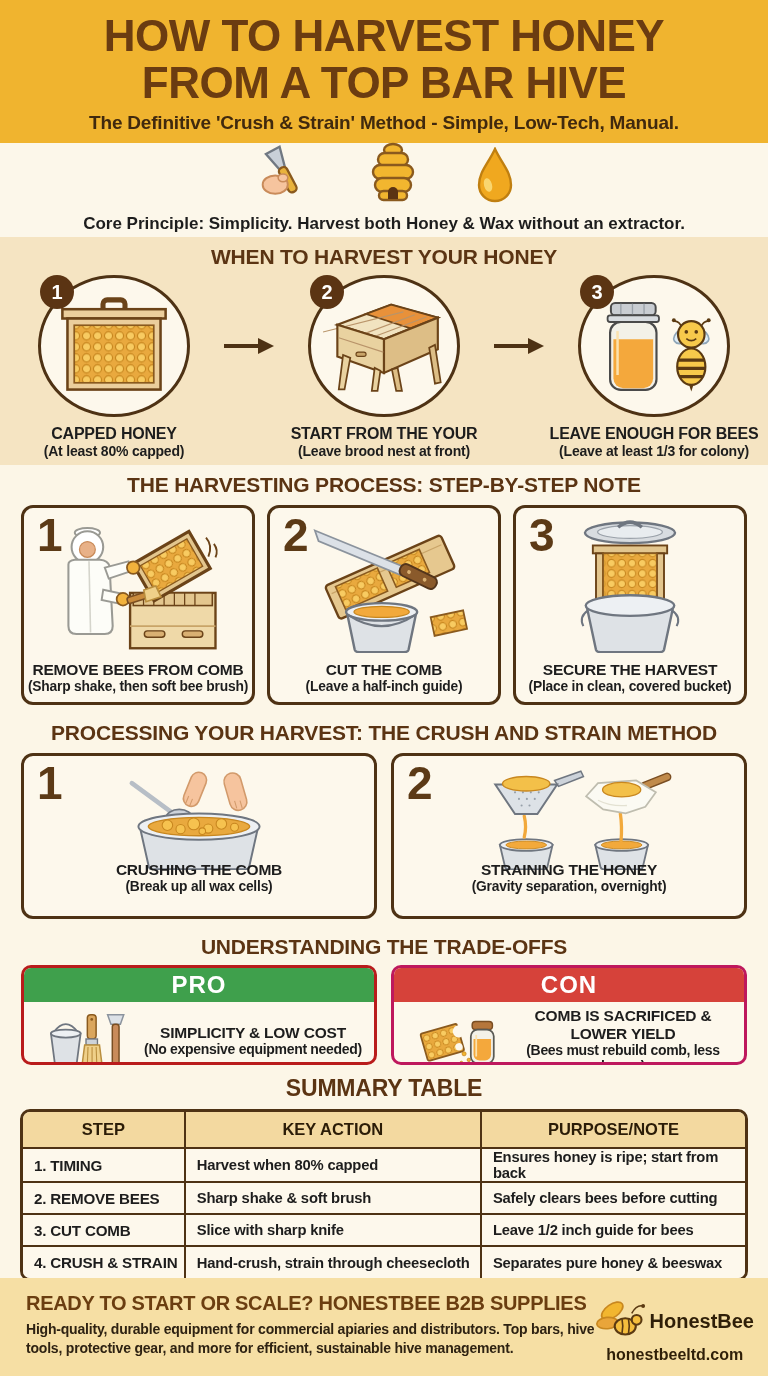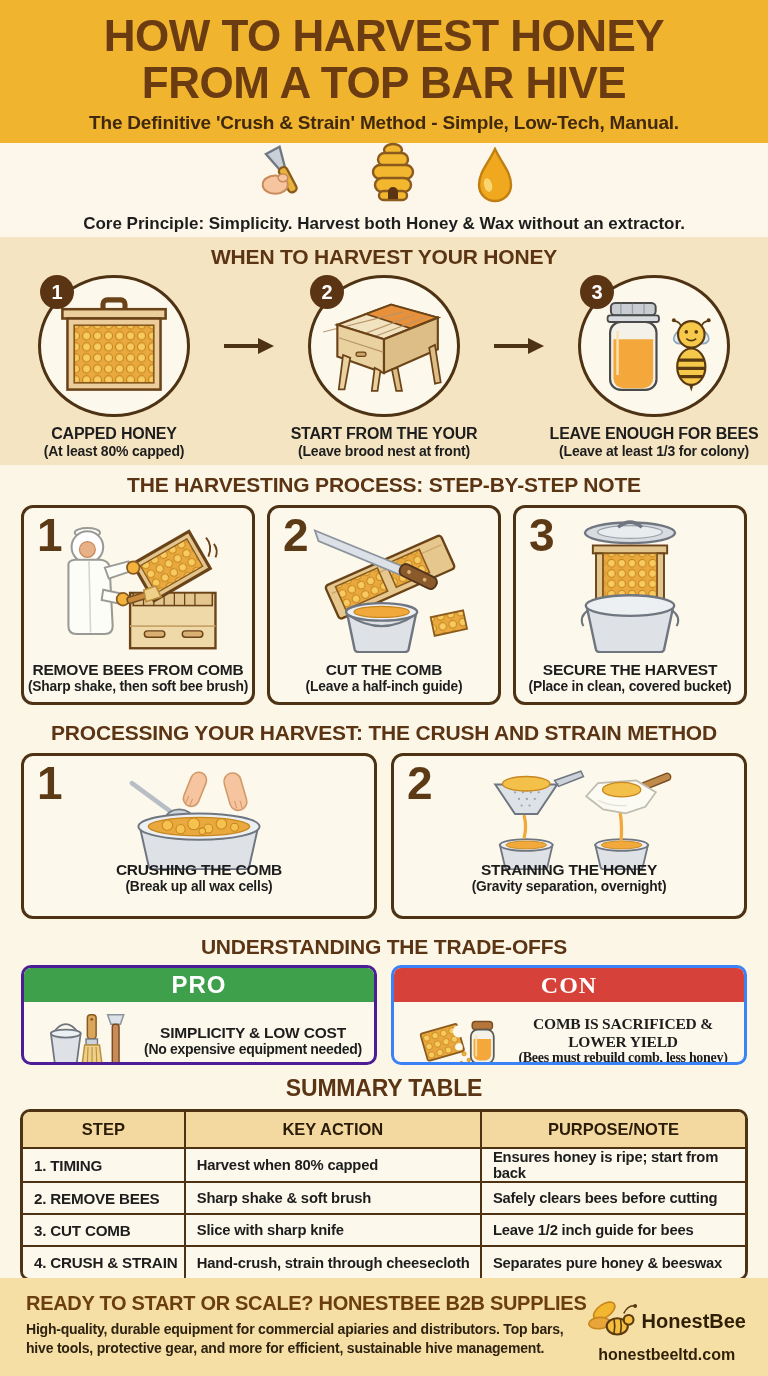--- a/index.html
+++ b/index.html
@@ -49,22 +49,22 @@
   .cards2 { display:flex; justify-content:center; gap:14px; margin-top:8px; }
   .card-wide { position:relative; width:356px; height:166px; background:#FDF8EC;
                border:3px solid #4E3214; border-radius:12px; }
   .card-wide .card-art { height:108px; }
   .card-wide .card-cap { bottom:22px; }
 
   
   .sec-trade { height:140px; background:#FCF6E7; text-align:center; padding-top:5px; }
   .trade-row { display:flex; justify-content:center; gap:14px; margin-top:6px; }
   .trade-card { width:356px; height:100px; border-radius:10px; overflow:hidden; background:#FDF8EC; }
-  .trade-card.pro { border:3px solid #4c1d95; }
-  .trade-card.con { border:3px solid #3b82f6;font-family:Liberation Serif, serif; }
+  .trade-card.pro { border:3px solid #b91c1c; }
+  .trade-card.con { border:3px solid #be185d; }
   .trade-head { height:34px; color:#fff; font-size:24px; font-weight:800; letter-spacing:1px;
                 display:flex; align-items:center; justify-content:center; }
   .trade-body { display:flex; align-items:center; height:77px; padding:0 8px; }
   .trade-icons { flex:none; width:108px; display:flex; justify-content:center; }
   .trade-text { flex:1; }
   .trade-title { font-size:15.5px; font-weight:800; color:#1D1D1D; line-height:1.15; letter-spacing:-0.2px; }
   .trade-note { font-size:14px; font-weight:600; color:#1D1D1D; letter-spacing:-0.3px; }
 
   
   .sec-summary { height:208px; background:#FCF6E7; text-align:center; padding-top:5px; }
@@ -72,21 +72,21 @@
   table { width:100%; border-collapse:collapse; }
   th { background:#F3D9A0; height:36px; font-size:16.5px; font-weight:800; color:#2B1C07; border:2px solid #4E3214; }
   td { background:#FDF8EC; height:32px; font-size:14.8px; font-weight:700; color:#1D1D1D;
        text-align:left; padding-left:11px; border:2px solid #4E3214; letter-spacing:-0.2px; }
   td.c0 { font-weight:800; font-size:15.2px; }
   col.c-step { width:163px; } col.c-action { width:299px; } col.c-purpose { width:266px; }
   table tr:first-child th { border-top:none; } table tr td:first-child, table tr th:first-child { border-left:none; }
   table tr td:last-child, table tr th:last-child { border-right:none; } table tr:last-child td { border-bottom:none; }
 
   
-  .sec-footer { height:98px; background:#F6DFA4; display:flex; padding:14px 22px 0 26px; }
+  .sec-footer { height:98px; background:#F6DFA4; display:flex; padding:14px 14px 0 26px; }
   .footer-left { width:585px; }
   .footer-headline { font-size:20px; font-weight:800; color:#6B3E10; letter-spacing:-0.3px; }
   .footer-body { margin-top:5px; font-size:14px; font-weight:600; color:#2E2212; line-height:1.35; letter-spacing:-0.2px; }
   .footer-right { flex:1; text-align:center; padding-top:6px; }
   .brand-row { display:flex; align-items:center; justify-content:center; gap:2px; }
   .brand-name { font-size:20px; font-weight:800; color:#2F1F08; }
   .brand-site { font-size:16px; font-weight:700; color:#2F1F08; margin-top:2px; }
 </style>
 </head>
 <body>

